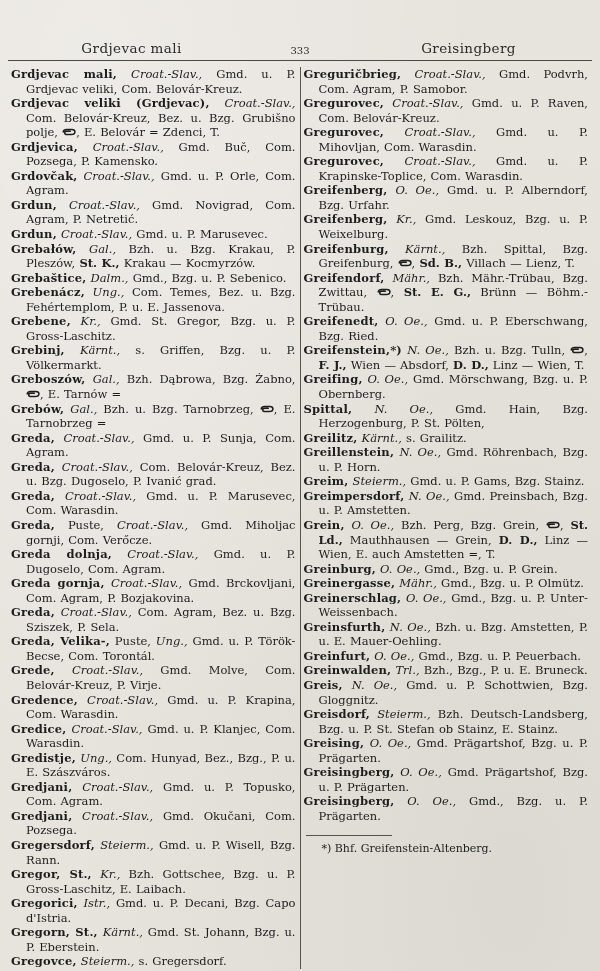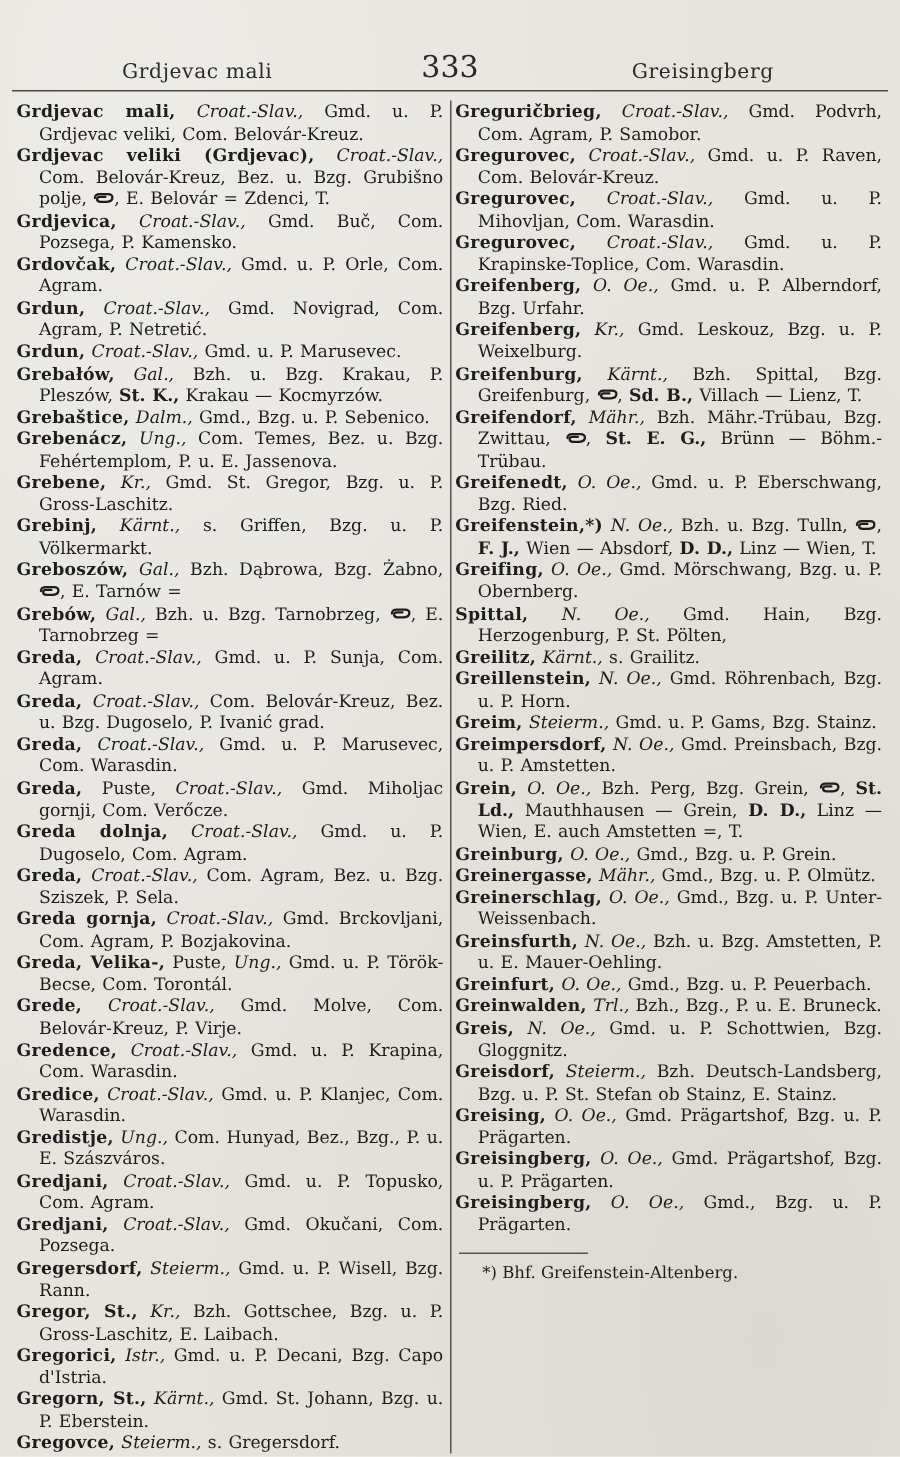--- a/index.html
+++ b/index.html
@@ -10,21 +10,21 @@
       radial-gradient(ellipse at 15% 8%, rgba(255,255,255,0.28), transparent 55%),
       radial-gradient(ellipse at 85% 92%, rgba(125,118,100,0.10), transparent 60%),
       #e7e4de;
     font-family:"DejaVu Serif", serif;
     color:#1d1d1d;
     overflow:hidden;
     position:relative;
   }
   .header { display:flex; align-items:flex-end; height:20px; font-size:13.5px; }
   .header .ht { flex:1; text-align:center; letter-spacing:0.4px; color:#2a2a28; }
-  .header .hp { width:90px; text-align:center; font-size:20px; color:#2a2a28; }
+  .header .hp { width:90px; text-align:center; font-size:10px; color:#2a2a28; }
   .rule { border-top:1.3px solid #4a4843; margin-top:4px; }
   .cols { display:flex; margin-top:6px; }
   .col { flex:1; min-width:0; padding:0 4px 0 3px; }
   .divider { width:1px; background:#56534c; align-self:stretch; }
   .entry {
     margin:0; text-align:justify; font-size:11.5px; line-height:14.55px;
     padding-left:15px; text-indent:-15px;
     word-spacing:0.5px;
   }
   .seg-b  { font-weight:700; letter-spacing:0.2px; }
@@ -67,22 +67,22 @@
                 <path d="M2 6 C2 3 4.5 2 7 2 L15.5 2 C18.8 2 20.3 3.4 20.3 5.6 C20.3 8.4 17.8 10 14.5 10 L8 10 C5.6 10 4.3 8.9 4.3 7.4 C4.3 5.9 5.6 4.9 7.4 4.9 L13 4.9" fill="none" stroke="#1d1d1d" stroke-width="2.4" stroke-linecap="round"></path>
               </svg></span><span class="seg-r">, E. Tarnów =</span></p>
           <p class="entry"><span class="seg-b">Grebów,</span><span class="seg-i"> Gal.,</span><span class="seg-r"> Bzh. u. Bzg. Tarnobrzeg, </span><span class="horn"><svg viewBox="0 0 22 12" xmlns="http://www.w3.org/2000/svg">
                 <path d="M2 6 C2 3 4.5 2 7 2 L15.5 2 C18.8 2 20.3 3.4 20.3 5.6 C20.3 8.4 17.8 10 14.5 10 L8 10 C5.6 10 4.3 8.9 4.3 7.4 C4.3 5.9 5.6 4.9 7.4 4.9 L13 4.9" fill="none" stroke="#1d1d1d" stroke-width="2.4" stroke-linecap="round"></path>
               </svg></span><span class="seg-r">, E. Tarnobrzeg =</span></p>
           <p class="entry"><span class="seg-b">Greda,</span><span class="seg-i"> Croat.-Slav.,</span><span class="seg-r"> Gmd. u. P. Sunja, Com. Agram.</span></p>
           <p class="entry"><span class="seg-b">Greda,</span><span class="seg-i"> Croat.-Slav.,</span><span class="seg-r"> Com. Belovár-Kreuz, Bez. u. Bzg. Dugoselo, P. Ivanić grad.</span></p>
           <p class="entry"><span class="seg-b">Greda,</span><span class="seg-i"> Croat.-Slav.,</span><span class="seg-r"> Gmd. u. P. Marusevec, Com. Warasdin.</span></p>
           <p class="entry"><span class="seg-b">Greda,</span><span class="seg-r"> Puste, </span><span class="seg-i">Croat.-Slav.,</span><span class="seg-r"> Gmd. Miholjac gornji, Com. Verőcze.</span></p>
           <p class="entry"><span class="seg-b">Greda dolnja,</span><span class="seg-i"> Croat.-Slav.,</span><span class="seg-r"> Gmd. u. P. Dugoselo, Com. Agram.</span></p>
+          <p class="entry"><span class="seg-b">Greda gornja,</span><span class="seg-i"> Croat.-Slav.,</span><span class="seg-r"> Gmd. Brckovljani, Com. Agram, P. Bozjakovina.</span></p>
           <p class="entry"><span class="seg-b">Greda,</span><span class="seg-i"> Croat.-Slav.,</span><span class="seg-r"> Com. Agram, Bez. u. Bzg. Sziszek, P. Sela.</span></p>
-          <p class="entry"><span class="seg-b">Greda gornja,</span><span class="seg-i"> Croat.-Slav.,</span><span class="seg-r"> Gmd. Brckovljani, Com. Agram, P. Bozjakovina.</span></p>
           <p class="entry"><span class="seg-b">Greda, Velika-,</span><span class="seg-r"> Puste, </span><span class="seg-i">Ung.,</span><span class="seg-r"> Gmd. u. P. Török-Becse, Com. Torontál.</span></p>
           <p class="entry"><span class="seg-b">Grede,</span><span class="seg-i"> Croat.-Slav.,</span><span class="seg-r"> Gmd. Molve, Com. Belovár-Kreuz, P. Virje.</span></p>
           <p class="entry"><span class="seg-b">Gredence,</span><span class="seg-i"> Croat.-Slav.,</span><span class="seg-r"> Gmd. u. P. Krapina, Com. Warasdin.</span></p>
           <p class="entry"><span class="seg-b">Gredice,</span><span class="seg-i"> Croat.-Slav.,</span><span class="seg-r"> Gmd. u. P. Klanjec, Com. Warasdin.</span></p>
           <p class="entry"><span class="seg-b">Gredistje,</span><span class="seg-i"> Ung.,</span><span class="seg-r"> Com. Hunyad, Bez., Bzg., P. u. E. Szászváros.</span></p>
           <p class="entry"><span class="seg-b">Gredjani,</span><span class="seg-i"> Croat.-Slav.,</span><span class="seg-r"> Gmd. u. P. Topusko, Com. Agram.</span></p>
           <p class="entry"><span class="seg-b">Gredjani,</span><span class="seg-i"> Croat.-Slav.,</span><span class="seg-r"> Gmd. Okučani, Com. Pozsega.</span></p>
           <p class="entry"><span class="seg-b">Gregersdorf,</span><span class="seg-i"> Steierm.,</span><span class="seg-r"> Gmd. u. P. Wisell, Bzg. Rann.</span></p>
           <p class="entry"><span class="seg-b">Gregor, St.,</span><span class="seg-i"> Kr.,</span><span class="seg-r"> Bzh. Gottschee, Bzg. u. P. Gross-Laschitz, E. Laibach.</span></p>
           <p class="entry"><span class="seg-b">Gregorici,</span><span class="seg-i"> Istr.,</span><span class="seg-r"> Gmd. u. P. Decani, Bzg. Capo d'Istria.</span></p>

